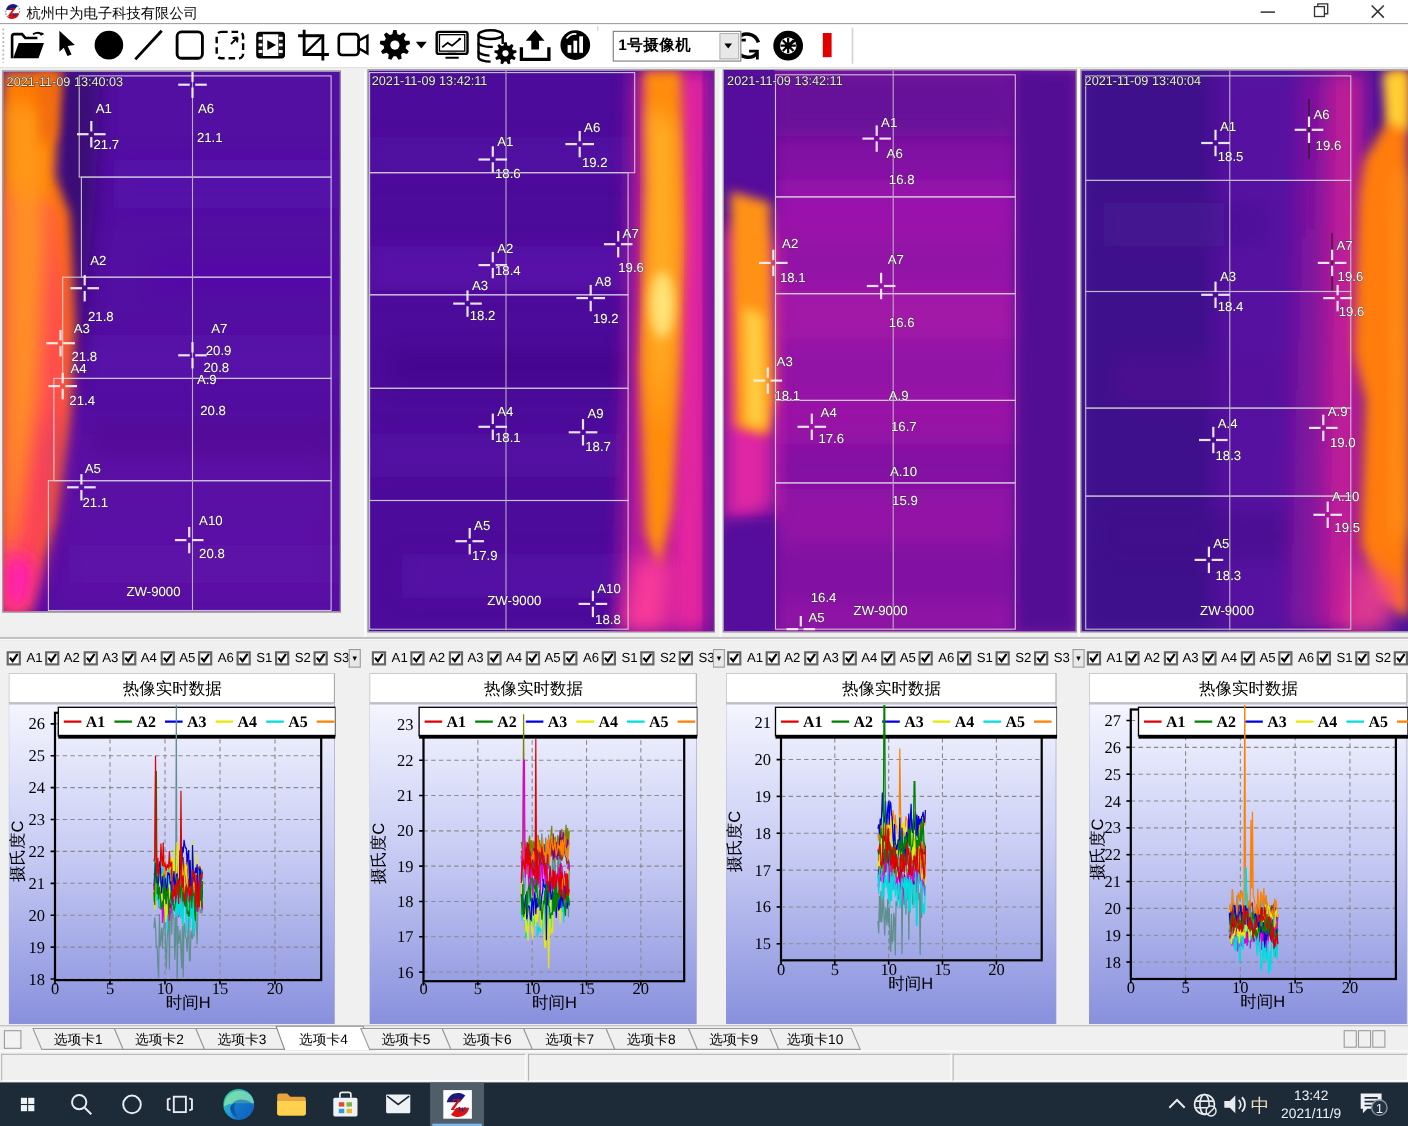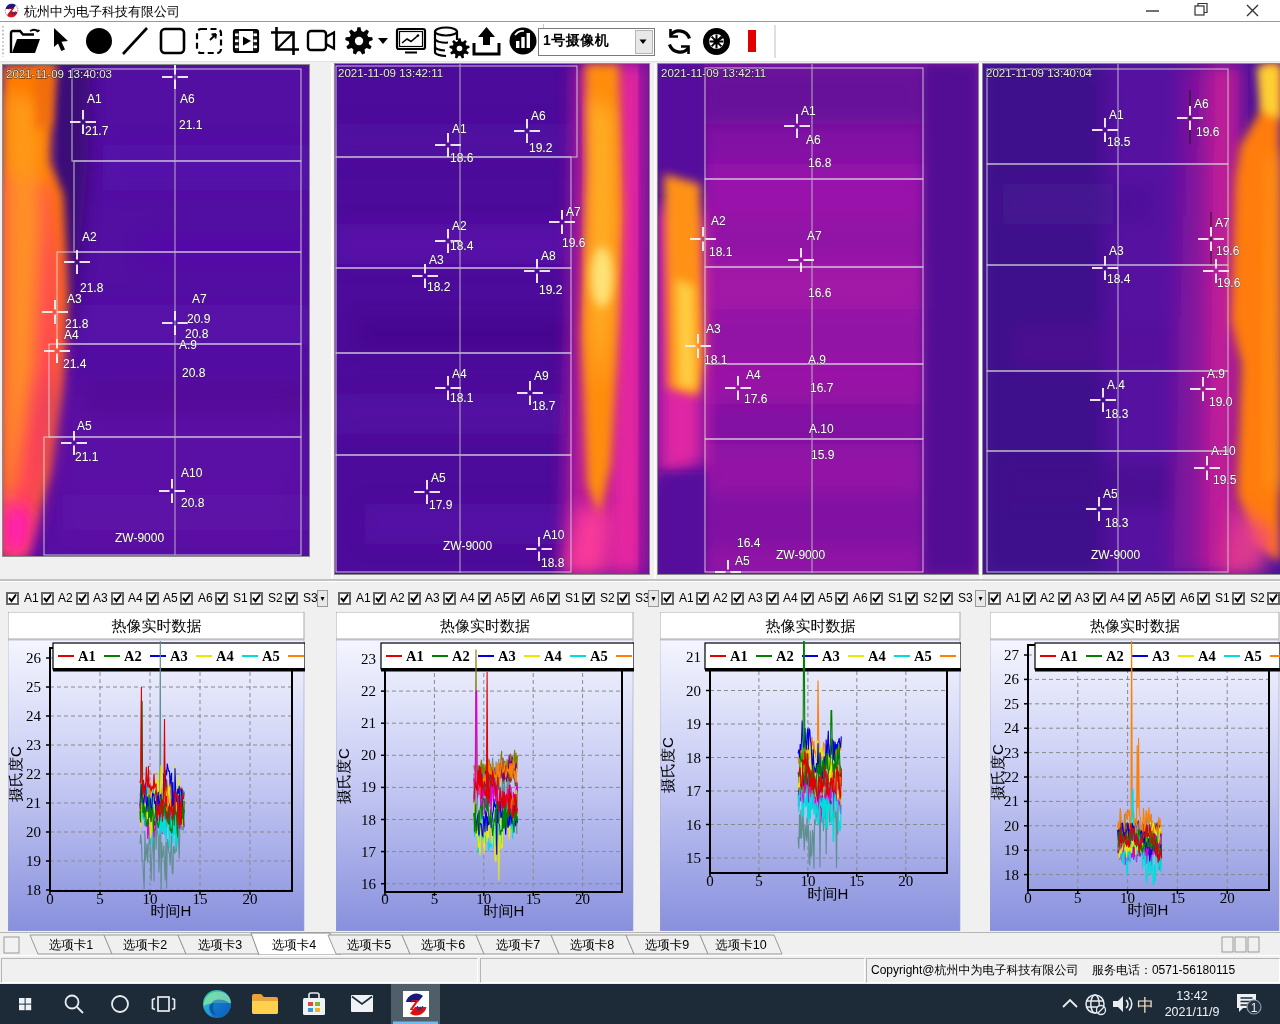--- a/index.html
+++ b/index.html
@@ -111,21 +111,21 @@
         <line x1="14.5" y1="7.5" x2="14.5" y2="21.5"></line>
   <line x1="9.6" y1="9.6" x2="19.4" y2="19.4"></line>
         <line x1="19.4" y1="9.6" x2="9.6" y2="19.4"></line>
  </g>
  <circle cx="14.5" cy="14.5" r="3" fill="#000"></circle>
  <path d="M14.5 14.5 L22 9" stroke="#000" stroke-width="2.2"></path>
 </g>
     <rect x="748" y="8" width="8" height="22" fill="#e00000"></rect>
     <line x1="775" y1="3" x2="775" y2="36" stroke="#d5d5d5" stroke-width="1.5"></line>
   </svg>
-<div class="abs" style="left:538px;top:28px;width:115px;height:26px;background:#fff;border:1px solid #7a7a7a;">
+<div class="abs" style="left:557px;top:28px;width:115px;height:26px;background:#fff;border:1px solid #7a7a7a;">
  <div class="abs" style="left:4px;top:3px;font-size:14px;font-weight:bold;color:#000;letter-spacing:0.5px;">1号摄像机</div>
  <div class="abs" style="right:1px;top:1px;width:16px;height:22px;background:#e8e8e8;border:1px solid #b5b5b5;">
   <svg width="14" height="20" viewBox="0 0 14 20">
         <path d="M3.5 8.5 l7 0 l-3.5 4.5 z" fill="#000"></path>
       </svg>
  </div>
 </div>
 <div class="abs" style="left:543px;top:24px;width:1px;height:4px;background:#c8c8c8;"></div>
 <div class="abs" style="left:0;top:61px;width:1280px;height:923px;background:#f0f0f0;"></div>
 <div class="abs" style="left:2px;top:64px;width:306px;height:491px;border:1px solid #8a8a8a;"></div>
@@ -1131,21 +1131,20 @@
     <text x="667" y="18" text-anchor="middle" font-size="12.5" fill="#000" font-family="Liberation Sans,sans-serif">选项卡9</text>
     <text x="741" y="18" text-anchor="middle" font-size="12.5" fill="#000" font-family="Liberation Sans,sans-serif">选项卡10</text>
     <rect x="1222" y="6" width="11" height="15" fill="#f0f0f0" stroke="#9a9a9a"></rect>
     <rect x="1235" y="6" width="11" height="15" fill="#f0f0f0" stroke="#9a9a9a"></rect>
     <rect x="1248" y="6" width="11" height="15" fill="#f0f0f0" stroke="#9a9a9a"></rect>
   </svg>
 <div class="abs" style="left:0;top:955px;width:1280px;height:28px;background:#f0f0f0;border-top:1px solid #ffffff;">
  <div class="abs" style="left:1px;top:2px;width:475px;height:23px;border:1px solid #b5b5b5;border-right-color:#fff;border-bottom-color:#fff;"></div>
  <div class="abs" style="left:480px;top:2px;width:383px;height:23px;border:1px solid #b5b5b5;border-right-color:#fff;border-bottom-color:#fff;"></div>
  <div class="abs" style="left:866px;top:2px;width:412px;height:23px;border:1px solid #b5b5b5;border-right-color:#fff;border-bottom-color:#fff;"></div>
- <div class="abs" style="left:871px;top:6px;font-size:12px;color:#000;">Copyright@杭州中为电子科技有限公司&nbsp;&nbsp;&nbsp;&nbsp;服务电话：0571-56180115</div>
 </div>
 
 <div class="abs" style="left:0;top:984px;width:1280px;height:40px;background:#1d2b39;">
  <svg class="abs" style="left:0;top:0" width="1280" height="40" viewBox="0 0 1280 40">
 
   <g fill="#eef2f5">
         <rect x="19" y="14" width="5.6" height="5.6"></rect>
         <rect x="25.6" y="14" width="5.6" height="5.6"></rect>
         <rect x="19" y="20.6" width="5.6" height="5.6"></rect>
         <rect x="25.6" y="20.6" width="5.6" height="5.6"></rect>

